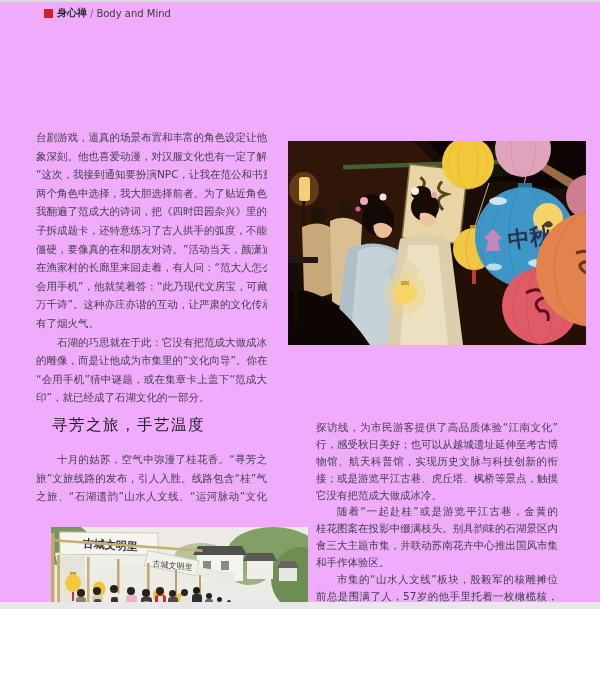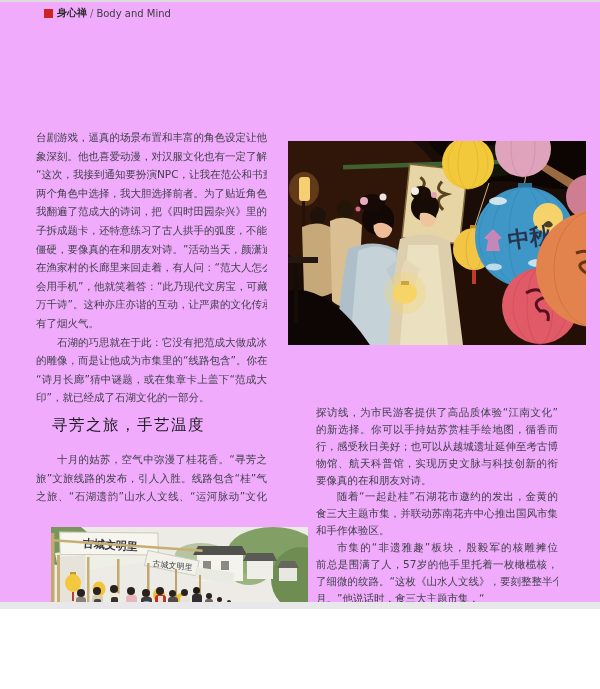--- a/index.html
+++ b/index.html
@@ -11,21 +11,21 @@
   .hdr-zh{font-weight:bold;color:#2b2b2b;}
   .hdr-sep{color:#666;margin:0 3px;}
   .hdr-en{color:#3c3c3c;}
 
   .col{position:absolute;color:#41414a;font-size:10.5px;}
   .col .line{white-space:nowrap;overflow:hidden;text-align:justify;text-align-last:justify;}
   .col .line.short{text-align-last:left;}
   .col .line.indent{padding-left:21px;}
   .lcol{left:36px;top:128px;width:231px;}
   .lcol .line{height:18.6px;line-height:18.6px;}
-  .rcol{left:316px;top:404px;width:242px;}
+  .rcol{left:316px;top:419px;width:242px;}
   .rcol .line{height:16.9px;line-height:16.9px;}
   .sec-head{margin:8px 0 15px 16px;font-size:15.5px;font-weight:normal;color:#1b1b20;
             letter-spacing:1.5px;line-height:20px;}
 
   .photo{position:absolute;margin:0;padding:0;line-height:0;}
   .photo1{left:288px;top:141px;width:298px;height:204px;}
   .photo2{left:51px;top:527px;width:257px;height:148px;}
   .photo svg{display:block;}
 
   .watermark{position:absolute;right:1px;top:661px;font-size:17px;font-weight:bold;
@@ -51,41 +51,42 @@
     <div class="line">“这次，我接到通知要扮演NPC，让我在范公和书童</div>
     <div class="line">两个角色中选择，我大胆选择前者。为了贴近角色，</div>
     <div class="line">我翻遍了范成大的诗词，把《四时田园杂兴》里的句</div>
     <div class="line">子拆成题卡，还特意练习了古人拱手的弧度，不能太</div>
     <div class="line">僵硬，要像真的在和朋友对诗。”活动当天，颜潇迪</div>
     <div class="line">在渔家村的长廊里来回走着，有人问：“范大人怎么</div>
     <div class="line">会用手机”，他就笑着答：“此乃现代文房宝，可藏</div>
     <div class="line">万千诗”。这种亦庄亦谐的互动，让严肃的文化传承</div>
     <div class="line short">有了烟火气。</div>
     <div class="line indent">石湖的巧思就在于此：它没有把范成大做成冰冷</div>
-    <div class="line">的雕像，而是让他成为市集里的“线路包含”。你在</div>
-    <div class="line">“诗月长廊”猜中谜题，或在集章卡上盖下“范成大</div>
+    <div class="line">的雕像，而是让他成为市集里的“文化向导”。你在</div>
+    <div class="line">“会用手机”猜中谜题，或在集章卡上盖下“范成大</div>
     <div class="line short">印”，就已经成了石湖文化的一部分。</div>
 
     <h2 class="sec-head">寻芳之旅，手艺温度</h2>
 
     <div class="line indent">十月的姑苏，空气中弥漫了桂花香。“寻芳之</div>
     <div class="line">旅”文旅线路的发布，引人入胜。线路包含“桂”气</div>
     <div class="line">之旅、“石湖遗韵”山水人文线、“运河脉动”文化</div>
   </div>
 
   <div class="col rcol">
     <div class="line">探访线，为市民游客提供了高品质体验“江南文化”</div>
-    <div class="line">的新选择。你可以手持姑苏赏桂手绘地图，循香而</div>
     <div class="line">行，感受秋日美好；也可以从越城遗址延伸至考古博</div>
     <div class="line">物馆、航天科普馆，实现历史文脉与科技创新的衔</div>
-    <div class="line short">要像真的在和朋友对诗。</div>
-    <div class="line indent">随着“一起赴桂”石湖花市邀约的发出，金黄的</div>
+    <div class="line">接；或是游览平江古巷、虎丘塔、枫桥等景点，触摸</div>
+    <div class="line short">它没有把范成大做成冰冷。</div>
+    <div class="line indent">随着“一起赴桂”或是游览平江古巷，金黄的</div>
+    <div class="line">桂花图案在投影中缀满枝头。别具韵味的石湖景区内</div>
     <div class="line">食三大主题市集，并联动苏南花卉中心推出国风市集</div>
     <div class="line short">和手作体验区。</div>
-    <div class="line indent">市集的“非遗雅趣”板块，殷毅军的核雕摊位</div>
+    <div class="line indent">市集的“山水人文线”板块，殷毅军的核雕摊位</div>
     <div class="line">前总是围满了人，57岁的他手里托着一枚橄榄核，</div>
     <div class="line">了细微的纹路。“这枚《山水人文线》，要刻整整半个</div>
     <div class="line short">月。”他说话时，食三大主题市集，“</div>
   </div>
 
   <figure class="photo photo1">
     <svg width="298" height="204" viewBox="0 0 298 204">
       <rect width="298" height="204" fill="#1a0d07"></rect>
       <ellipse cx="60" cy="55" rx="95" ry="75" fill="#36190a" opacity="0.8"></ellipse>
       <ellipse cx="240" cy="185" rx="130" ry="65" fill="#2a1106" opacity="0.7"></ellipse>

